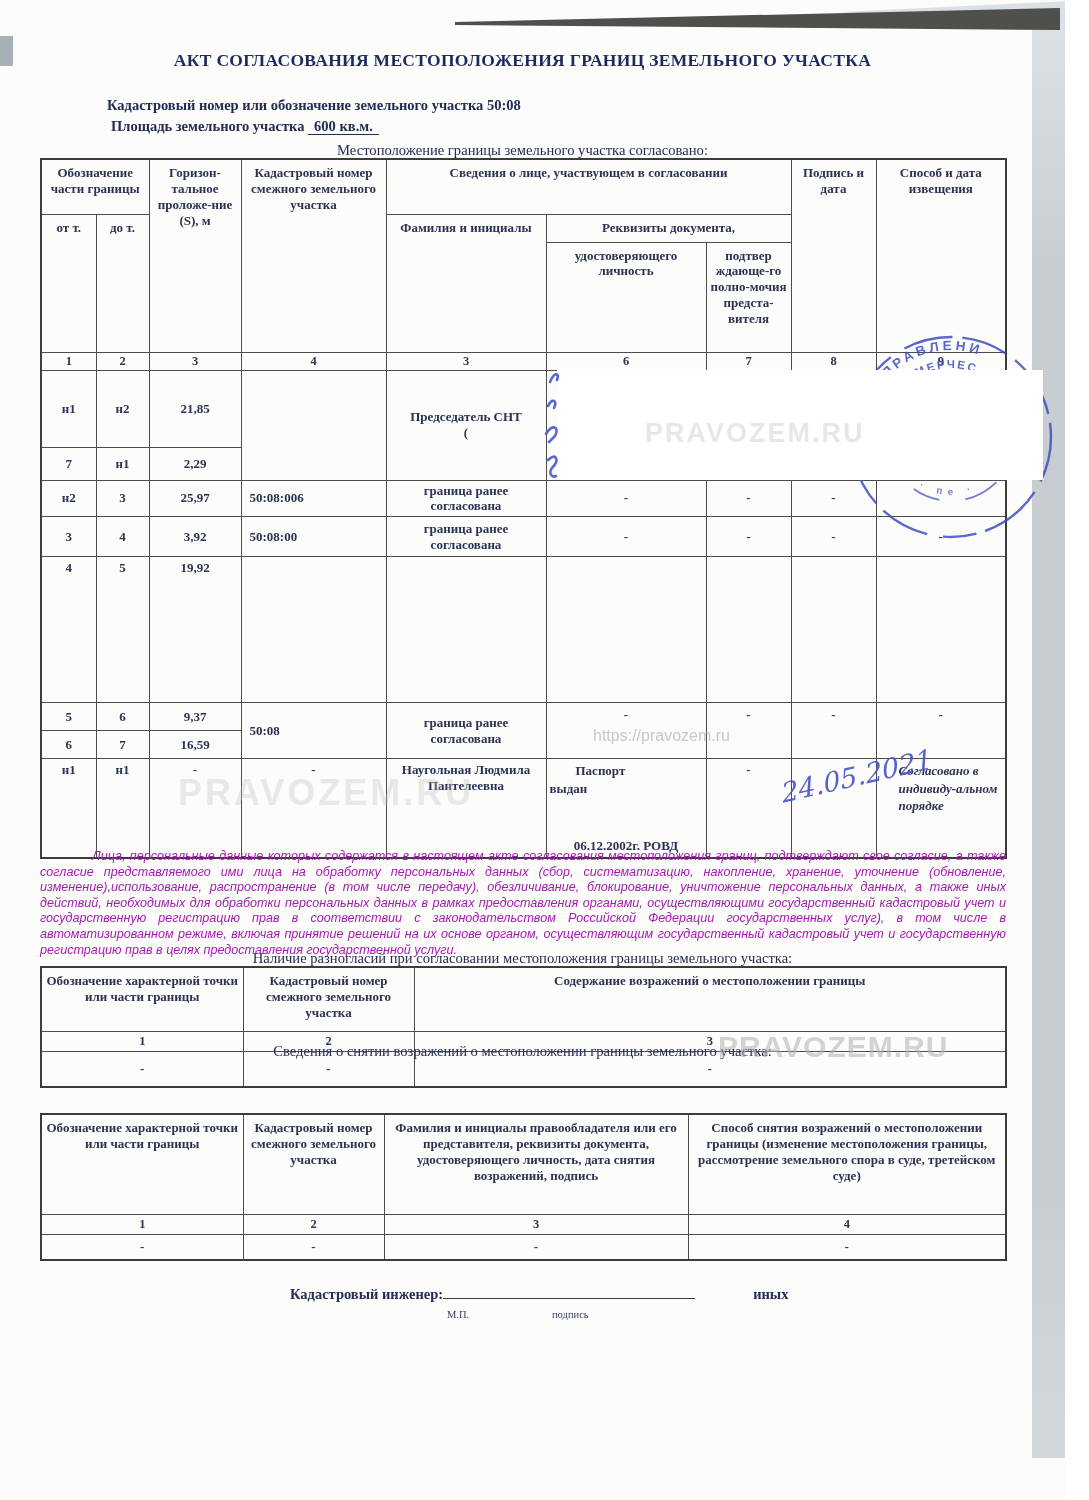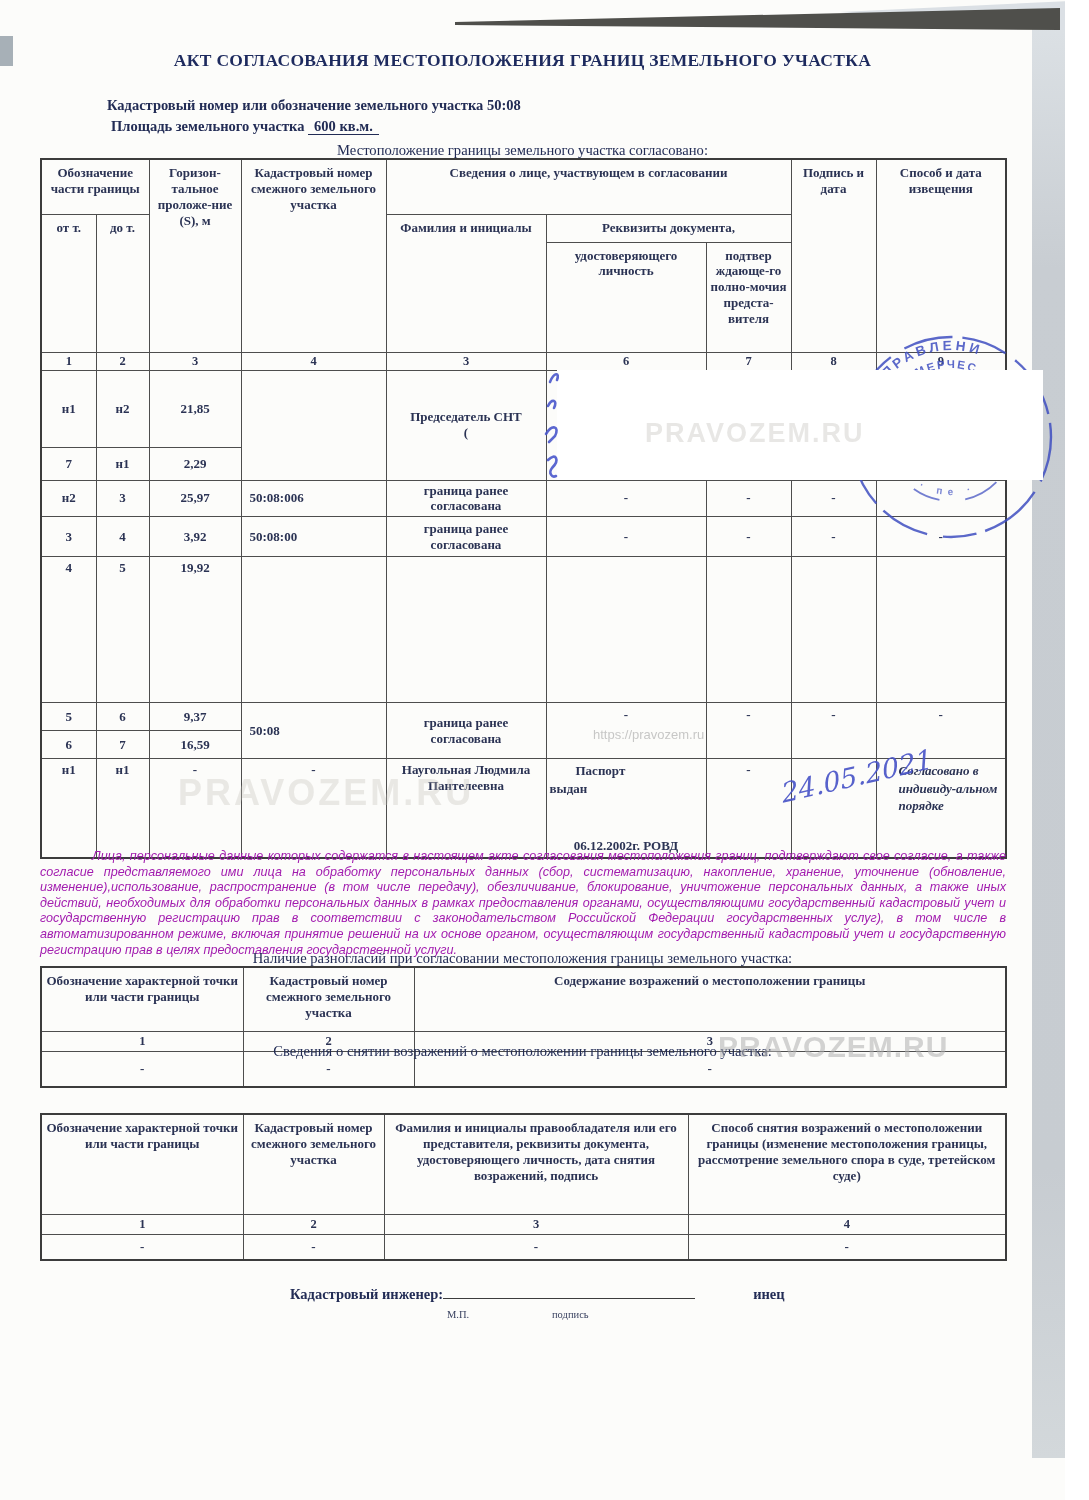--- a/index.html
+++ b/index.html
@@ -37,21 +37,21 @@
            text-align:justify;text-indent:52px;z-index:2;font-weight:500;}
   
   .footer-line{left:290px;top:1283px;font-size:14.5px;font-weight:bold;color:#222c55;z-index:2;}
   .sig-underline{display:inline-block;width:252px;border-bottom:1.2px solid #3c3c3c;height:15px;}
   .footer-name{display:inline-block;margin-left:58px;}
   .footer-mp{left:447px;top:1309px;font-size:10.5px;color:#3a4260;z-index:2;}
   .footer-sign{left:552px;top:1309px;font-size:10.5px;color:#3a4260;z-index:2;}
   
   .wm{position:absolute;font-family:"Liberation Sans",sans-serif;font-weight:bold;z-index:6;
       white-space:nowrap;pointer-events:none;}
-  .wm-url{left:593px;top:727px;font-size:13px;font-weight:normal;color:rgba(170,170,170,.65);}
+  .wm-url{left:593px;top:727px;font-size:16px;font-weight:normal;color:rgba(170,170,170,.65);}
   .wm-big{left:718px;top:1030px;font-size:30px;color:rgba(175,175,175,.55);letter-spacing:1px;}
   .wm-faint1{left:645px;top:418px;font-size:27px;color:rgba(190,186,180,.35);letter-spacing:2px;}
   .wm-faint2{left:178px;top:772px;font-size:36px;color:rgba(195,192,186,.33);letter-spacing:3px;}
   
   .rbox{position:absolute;background:#ffffff;z-index:4;}
   .stamp-svg{position:absolute;left:845px;top:322px;z-index:3;opacity:.85;}
   .strokes-svg{position:absolute;left:536px;top:368px;z-index:5;}
   .hand-date{position:absolute;left:780px;top:762px;width:140px;z-index:6;
              font-family:"DejaVu Serif",serif;font-style:italic;font-size:27px;color:#4a55c8;
              transform:rotate(-13deg) skewX(-6deg);opacity:.92;white-space:nowrap;}
@@ -256,21 +256,21 @@
     <tr style="height:26px;">
       <td>-</td>
       <td>-</td>
       <td>-</td>
       <td>-</td>
     </tr>
   </tbody>
     </table>
 
   <div class="abs footer-line">
-    <span>Кадастровый инженер:</span><span class="sig-underline"></span><span class="footer-name">инец</span>
+    <span>Кадастровый инженер:</span><span class="sig-underline"></span><span class="footer-name">иных</span>
   </div>
   <div class="abs footer-mp">М.П.</div>
   <div class="abs footer-sign">подпись</div>
 
   <svg class="stamp-svg" width="212" height="230" viewBox="0 0 212 230">
     <circle cx="106" cy="115" r="100" fill="none" stroke="#3f4fc1" stroke-width="2.4" stroke-dasharray="46 12 64 9 34 16 50 10"></circle>
     <circle cx="106" cy="115" r="64" fill="none" stroke="#3f4fc1" stroke-width="1.8" stroke-dasharray="28 22 36 26" opacity=".85"></circle>
     <defs>
       <path id="arcT" d="M24,140 A86,86 0 1 1 188,140"></path>
       <path id="arcI" d="M44,142 A68,68 0 1 1 168,142"></path>

